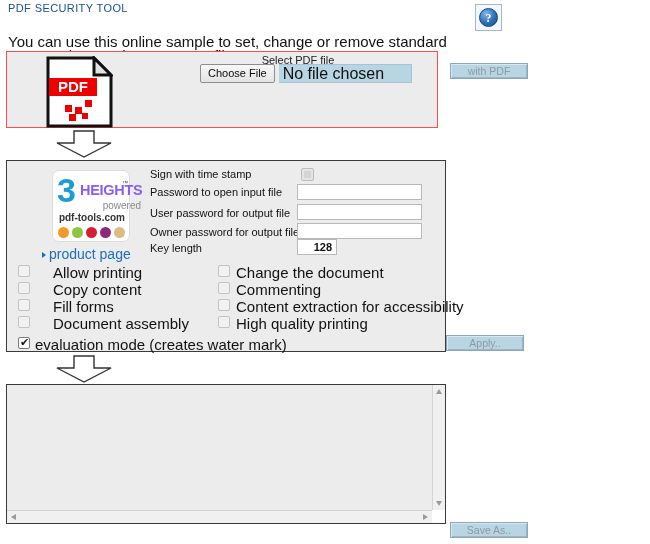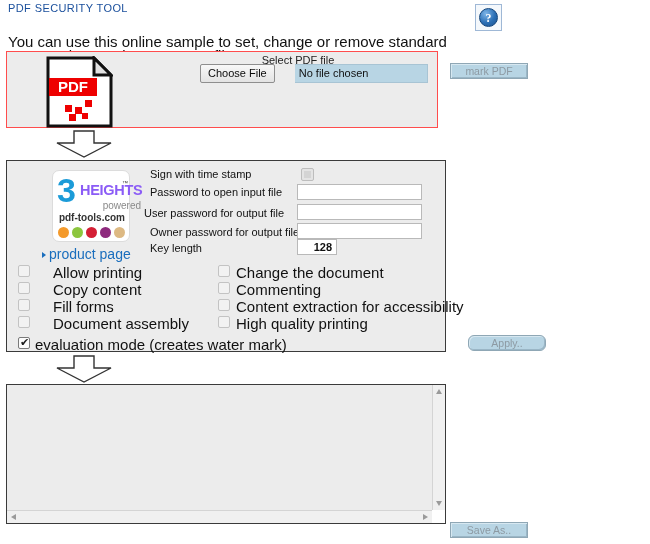--- a/index.html
+++ b/index.html
@@ -65,36 +65,36 @@
   }
   .file-row { position: absolute; left: 200px; top: 64px; display: flex; border-radius: 9px; }
   .choose-file-btn {
     height: 19px; padding: 0 7px;
     border: 1px solid #8e8e8e; border-radius: 2px;
     background: linear-gradient(#f8f8f8, #e3e3e3);
     font-size: 11px; color: #0a0a0a; line-height: 17px;
     font-family: "Liberation Sans", sans-serif;
   }
   .file-name {
-    height: 19px; width: 133px; margin-left: 20px;
+    height: 19px; width: 133px; margin-left: 4px;
     border: 1px solid #a8c4d4; border-left: none;
-    background: #b8d5e4; font-size: 11px; color: #101010;
+    background: #b8d5e4; font-size: 16px; color: #101010;
     line-height: 17px; padding-left: 4px;
   }
 
   
   .btn-disabled {
     position: absolute; width: 78px; height: 16px;
     background: #b8d5e4; border: 1px solid #8fa7b5;
     box-shadow: inset 1px 1px 0 #d7e8f1, inset -1px -1px 0 #9ab6c6;
     color: #8d9aa3; font-size: 10.5px; text-align: center;
     line-height: 14px; font-family: "Liberation Sans", sans-serif;
   }
   .btn-load { left: 450px; top: 63px; }
-  .btn-apply { left: 468px; top: 335px; border-radius: 6px; }
+  .btn-apply { left: 446px; top: 335px; }
   .btn-saveas { left: 450px; top: 522px; }
 
   
   .logo-card {
     position: absolute; left: 52px; top: 170px;
     width: 78px; height: 72px;
     background: #ffffff; border: 1px solid #dcdcdc; border-radius: 7px;
   }
   .logo-3 {
     position: absolute; left: 4px; top: 2px;
@@ -231,21 +231,21 @@
     <rect x="23" y="58" width="7" height="7" fill="#ee0000"></rect>
     <rect x="36" y="57" width="6" height="6" fill="#ee0000"></rect>
   </svg>
 
   <div class="select-label">Select PDF file</div>
   <div class="file-row">
     <div class="choose-file-btn">Choose File</div>
     <div class="file-name">No file chosen</div>
   </div>
 
-  <div class="btn-disabled btn-load">mark PDF</div>
+  <div class="btn-disabled btn-load">with PDF</div>
 
   <svg class="arrow" style="left:55px; top:130px;" width="58" height="28" viewBox="0 0 58 28">
     <path d="M19 1 H39 V13 H56 L29 27 L2 13 H19 Z" fill="#ffffff" stroke="#333333" stroke-width="1.4"></path>
   </svg>
 
   <div class="panel panel-options"></div>
 
   <div class="logo-card">
     <div class="logo-3">3</div>
     <div class="logo-heights">HEIGHTS</div>
@@ -263,21 +263,21 @@
   <div class="product-link">
     <span class="tri"></span><span>product page</span>
   </div>
 
   <div class="flabel" style="left:150px; top:168px;">Sign with time stamp</div>
   <div class="cb-ts"></div>
 
   <div class="flabel" style="left:150px; top:186px;">Password to open input file</div>
   <input class="finput finput-wide" style="top: 184px;" type="text" value="">
 
-  <div class="flabel" style="left:144px; top:207px;">User password for output file</div>
+  <div class="flabel" style="left:150px; top:207px;">User password for output file</div>
   <input class="finput finput-wide" style="top: 204px;" type="text" value="">
 
   <div class="flabel" style="left:150px; top:226px;">Owner password for output file</div>
   <input class="finput finput-wide" style="top: 223px;" type="text" value="">
 
   <div class="flabel" style="left:150px; top:242px;">Key length</div>
   <input class="finput finput-key" style="top: 239px;" type="text" value="128">
 
   <div class="cb" style="left:18px; top:265px;"></div>
   <div class="perm" style="left:53px; top:264px;">Allow printing</div>

